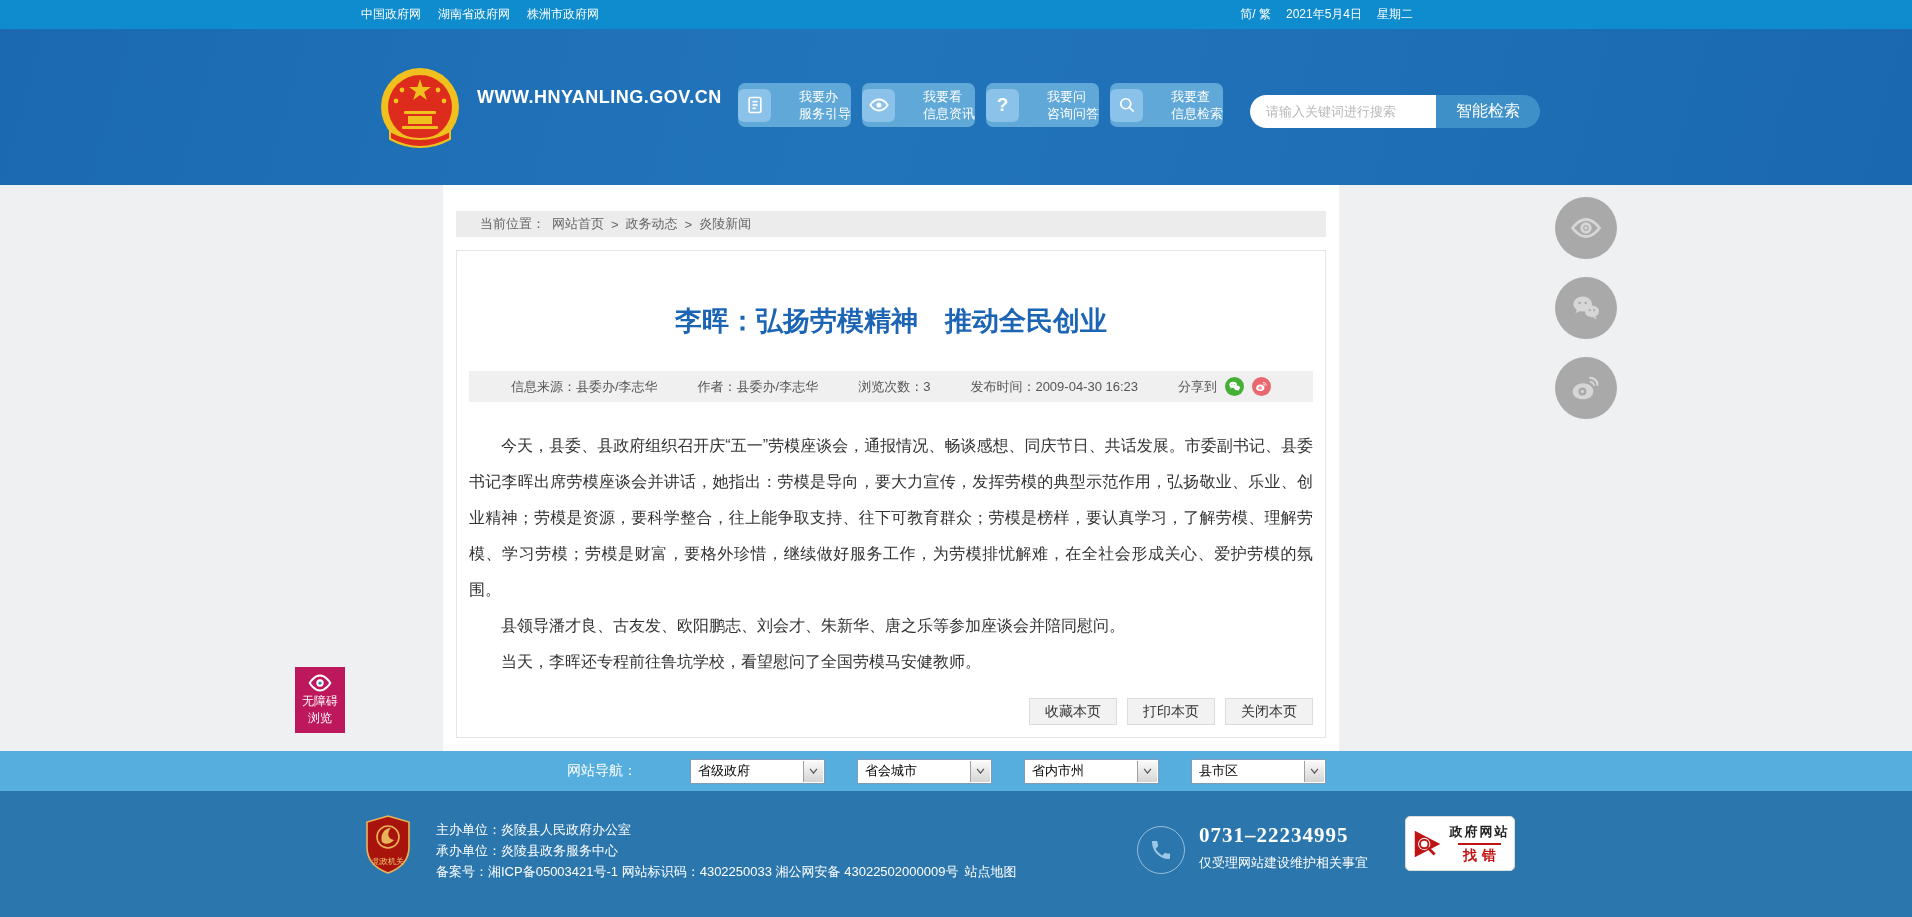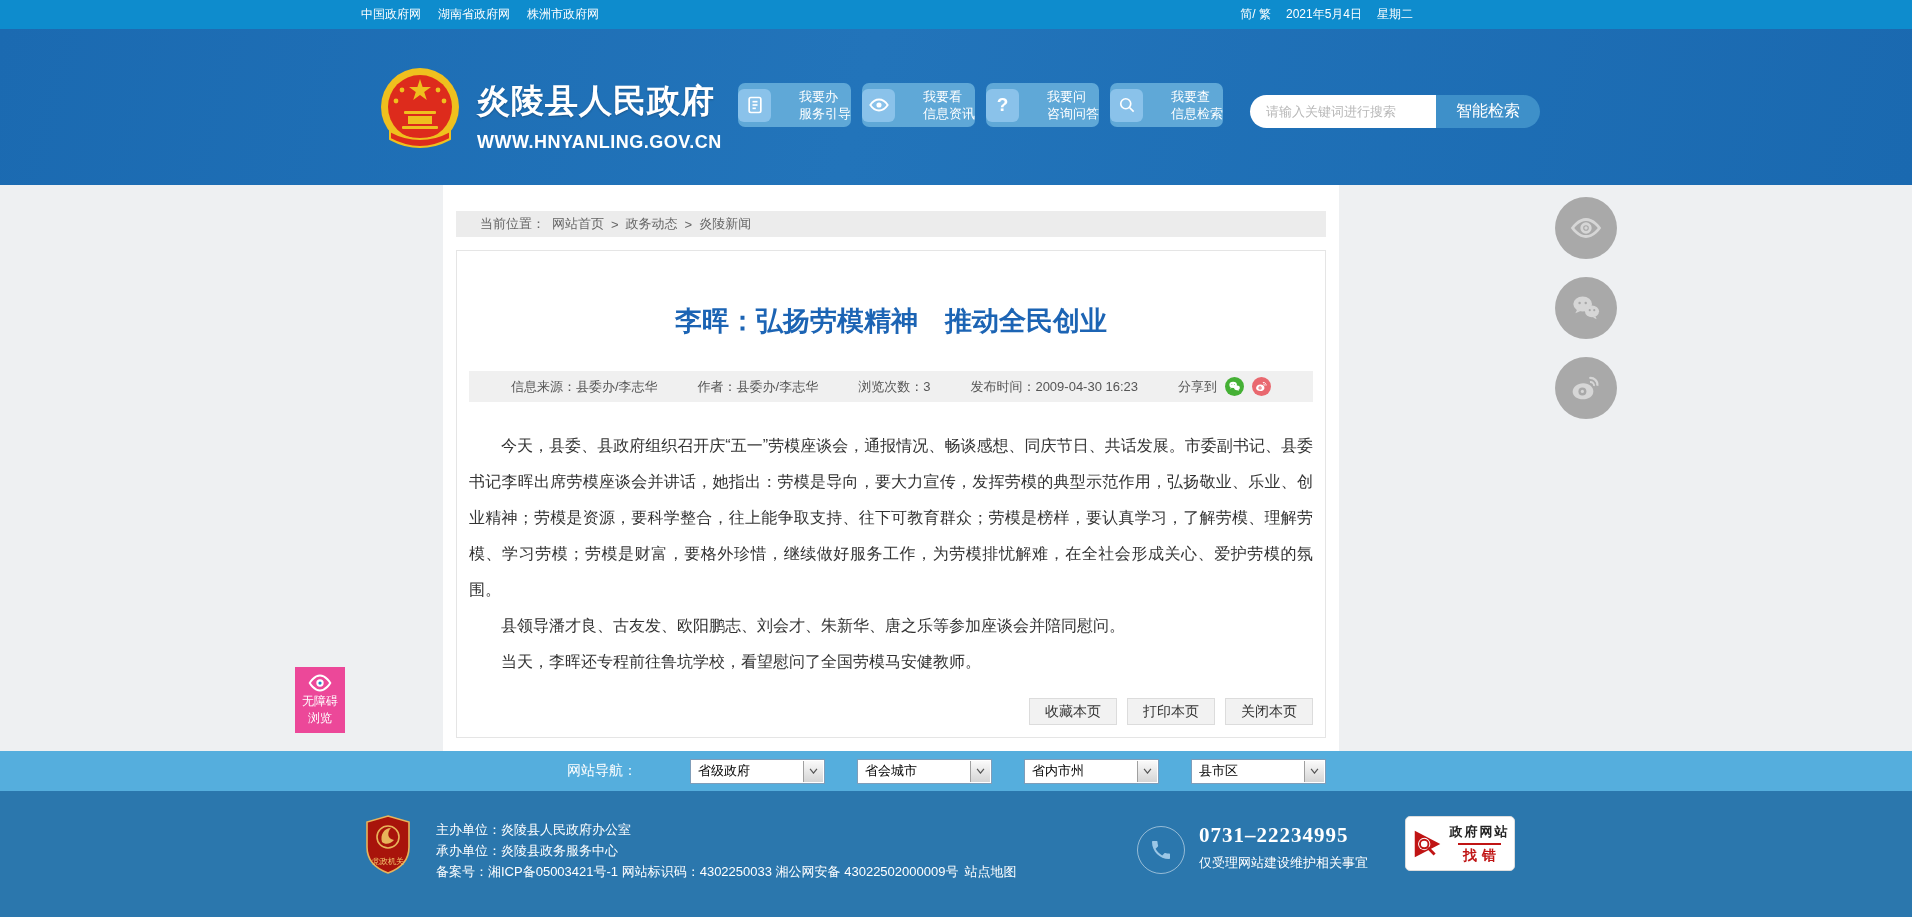--- a/index.html
+++ b/index.html
@@ -99,21 +99,21 @@
   .error-text-cn { font-size:13px; color:#222; font-weight:bold; letter-spacing:2px;font-family:Liberation Serif, serif; }
   .error-text-red { font-size:14px; color:#c01414; font-weight:bold; letter-spacing:5px;
     border-top:2px solid #c01414; padding:2px 0 0 5px; margin-top:2px; }
 
   
   .float-circles { position:absolute; left:1555px; top:197px; display:flex;
     flex-direction:column; gap:18px; }
   .float-circle { width:62px; height:62px; border-radius:50%; background:#a9a9a9;
     display:flex; align-items:center; justify-content:center; cursor:pointer; }
   .accessibility { position:absolute; left:295px; top:667px; width:50px; height:66px;
-    background:#ec4899; color:#fff; display:flex; flex-direction:column; align-items:center;
+    background:#be185d; color:#fff; display:flex; flex-direction:column; align-items:center;
     justify-content:center; font-size:12px; line-height:15px; cursor:pointer; text-align:center; gap:2px; }
 </style>
 </head>
 <body>
 
 <div class="topbar">
   <div class="container">
     <div class="topbar-links">
       <span>中国政府网</span>
       <span>湖南省政府网</span>
@@ -137,21 +137,20 @@
         <circle cx="27" cy="25" r="2.4" fill="#efc01e"></circle>
         <circle cx="63" cy="25" r="2.4" fill="#efc01e"></circle>
         <circle cx="21" cy="36" r="2.4" fill="#efc01e"></circle>
         <circle cx="69" cy="36" r="2.4" fill="#efc01e"></circle>
         <rect x="29" y="46" width="32" height="3" rx="1" fill="#efc01e"></rect>
         <rect x="33" y="51" width="24" height="8" fill="#efc01e"></rect>
         <rect x="27" y="61" width="36" height="3" rx="1" fill="#efc01e"></rect>
         <path d="M15 66 Q45 82 75 66 L75 74 Q45 90 15 74 Z" fill="#dd2b1c" stroke="#efc01e" stroke-width="2"></path>
       </svg>
       <div class="site-text">
-        <div class="site-name">炎陵县人民政府</div>
         <div class="site-url">WWW.HNYANLING.GOV.CN</div>
       </div>
     </div>
 
     <div class="services">
       <div class="service-btn">
         <span class="service-icon">
           <svg width="20" height="20" viewBox="0 0 24 24">
               <rect x="5" y="3" width="14" height="18" rx="2" fill="none" stroke="#fff" stroke-width="2"></rect>
               <line x1="9" y1="8" x2="15" y2="8" stroke="#fff" stroke-width="2"></line>

